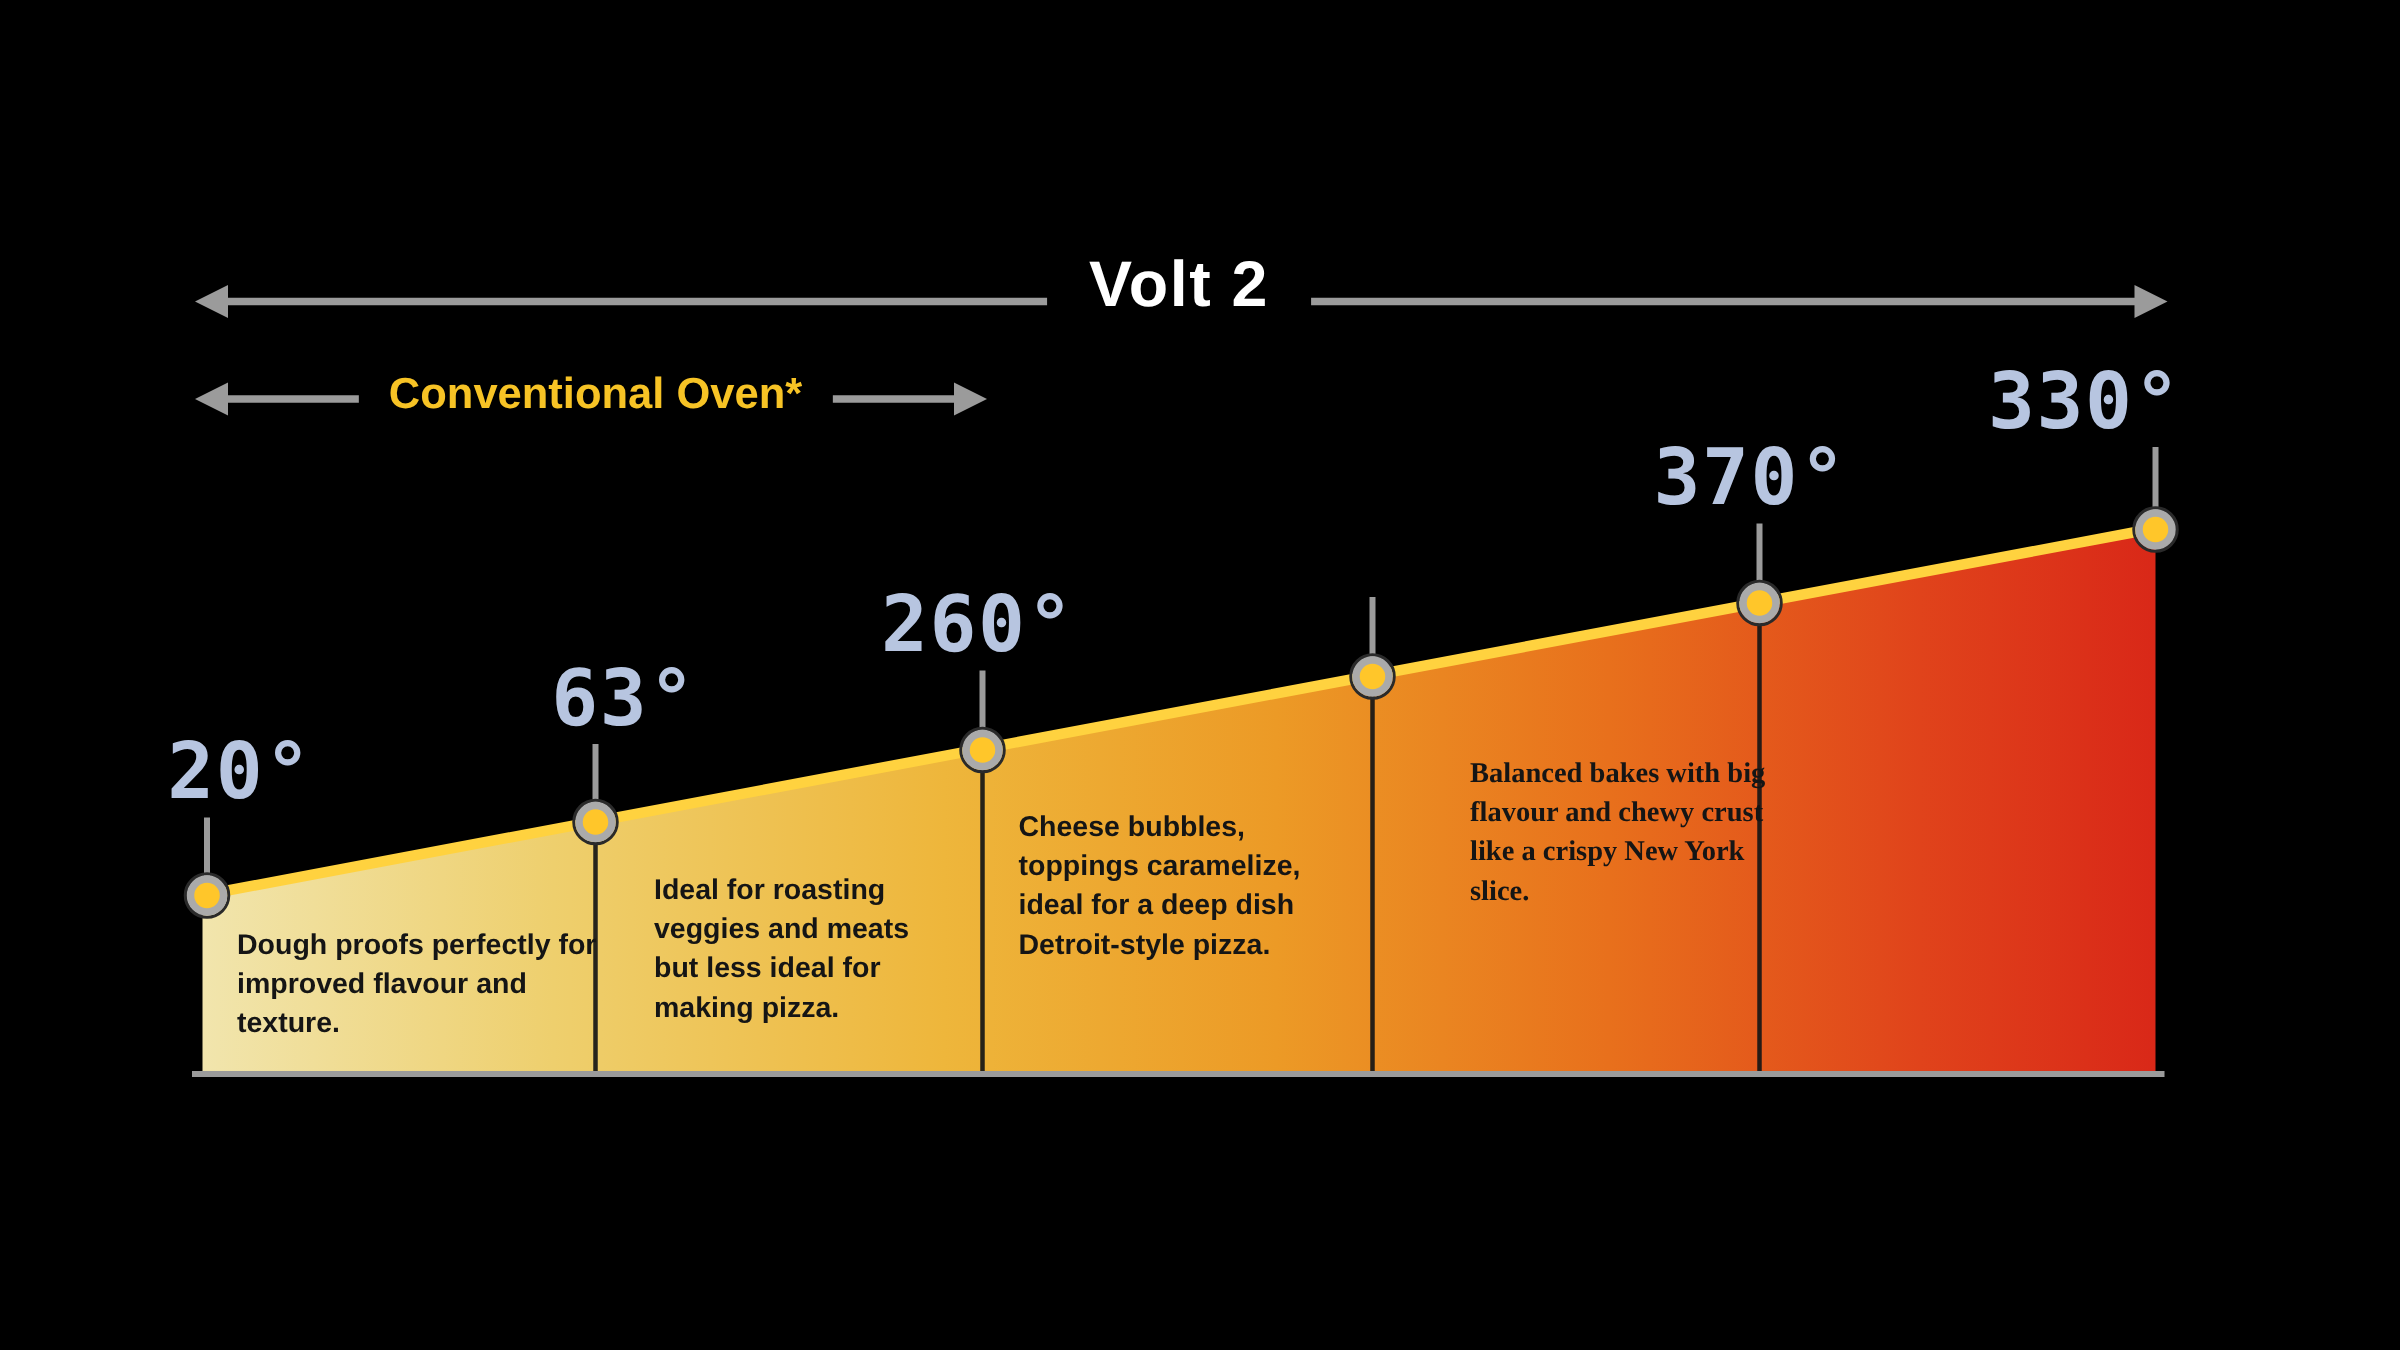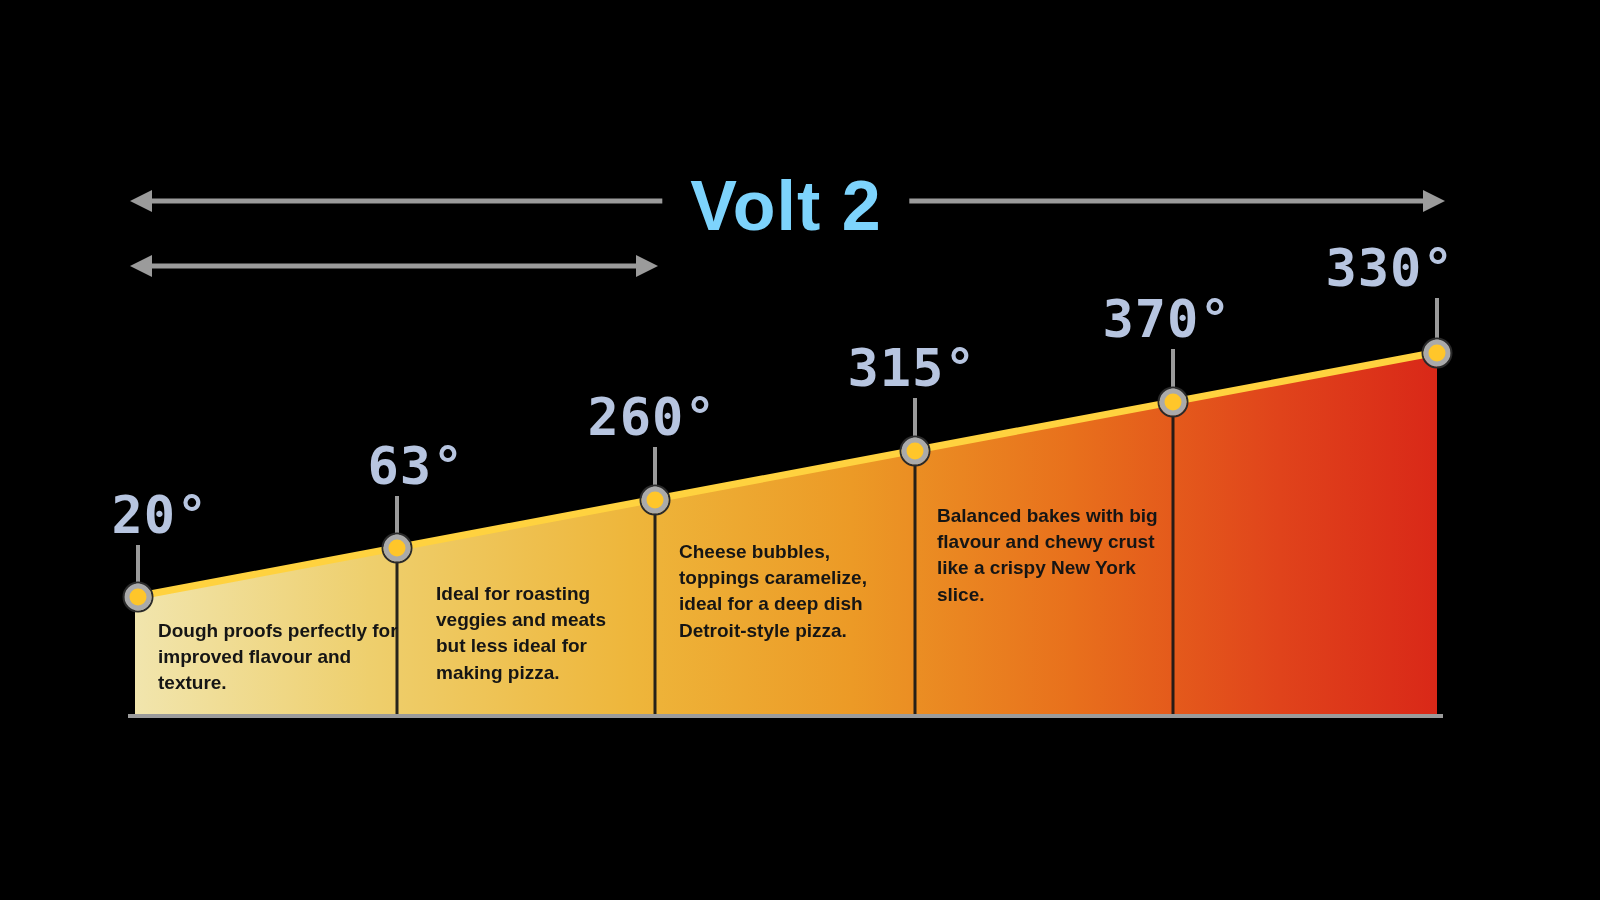--- a/index.html
+++ b/index.html
@@ -8,21 +8,21 @@
     width:1600px;height:900px;
     background:#000;
     overflow:hidden;
     font-family:"Liberation Sans", sans-serif;
   }
   #stage svg{position:absolute;left:0;top:0;}
   .overlay{position:absolute;}
   .volt-title{
     top:166px;left:786px;transform:translateX(-50%);
     background:#000;padding:0 28px;
-    color:#7dd3fc;font-size:70px;font-weight:bold;letter-spacing:1px;
+    color:#ffffff;font-size:43px;font-weight:bold;letter-spacing:1px;
     white-space:nowrap;
   }
   .conventional-label{
     top:247px;left:397px;transform:translateX(-50%);
     background:#000;padding:0 20px;
     color:#f7c325;font-size:29px;font-weight:bold;
     white-space:nowrap;
   }
   .temp{
     transform:translateX(-50%);
@@ -36,21 +36,21 @@
   .t2{left:652px;top:391px;}
   .t3{left:912px;top:342px;}
   .t4{left:1167px;top:293px;}
   .t5{left:1390px;top:242px;}
   .desc{
     color:#151515;font-size:19px;font-weight:bold;line-height:1.38;
   }
   .d0{left:158px;top:618px;width:240px;}
   .d1{left:436px;top:581px;width:196px;}
   .d2{left:679px;top:539px;width:216px;}
-  .d3{left:937px;top:503px;width:222px;}
+  .d3{left:980px;top:503px;width:222px;font-family:Liberation Serif, serif;}
   .d4{left:1197px;top:466px;width:206px;}
 </style>
 </head>
 <body>
 
 <div id="stage">
 
   <svg width="1600" height="900" viewBox="0 0 1600 900">
     <defs>
       <linearGradient id="wedgeGrad" gradientUnits="userSpaceOnUse" x1="135" y1="0" x2="1437" y2="0">
@@ -119,25 +119,25 @@
         <circle cx="1173" cy="402" r="11" fill="#ffc62a" stroke="#aaaaaa" stroke-width="5"></circle>
       </g>
       <g>
         <circle cx="1437" cy="353" r="14.5" fill="none" stroke="#2a2a2a" stroke-width="2"></circle>
         <circle cx="1437" cy="353" r="11" fill="#ffc62a" stroke="#aaaaaa" stroke-width="5"></circle>
       </g>
     </g>
   </svg>
 
   <div class="overlay volt-title">Volt 2</div>
+  <div class="overlay conventional-label">Conventional Oven*</div>
 
   <div class="overlay temp t0">20°</div>
   <div class="overlay temp t1">63°</div>
   <div class="overlay temp t2">260°</div>
-  <div class="overlay temp t3">315°</div>
   <div class="overlay temp t4">370°</div>
   <div class="overlay temp t5">330°</div>
 
   <div class="overlay desc d0">Dough proofs perfectly for improved flavour and texture.</div>
   <div class="overlay desc d1">Ideal for roasting veggies and meats but less ideal for making pizza.</div>
   <div class="overlay desc d2">Cheese bubbles, toppings caramelize, ideal for a deep dish Detroit-style pizza.</div>
   <div class="overlay desc d3">Balanced bakes with big flavour and chewy crust like a crispy New York slice.</div>
 
 </div>
 

